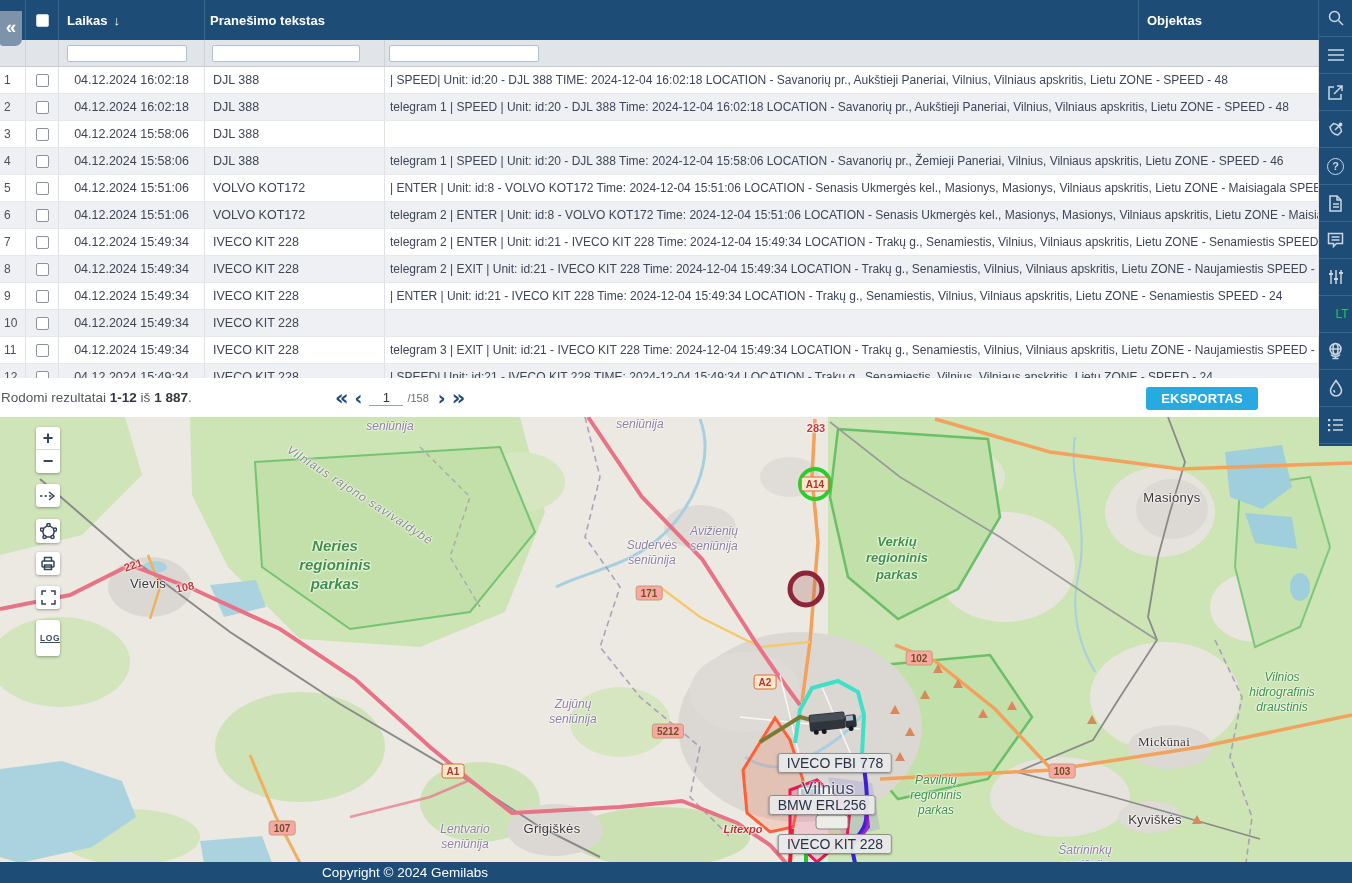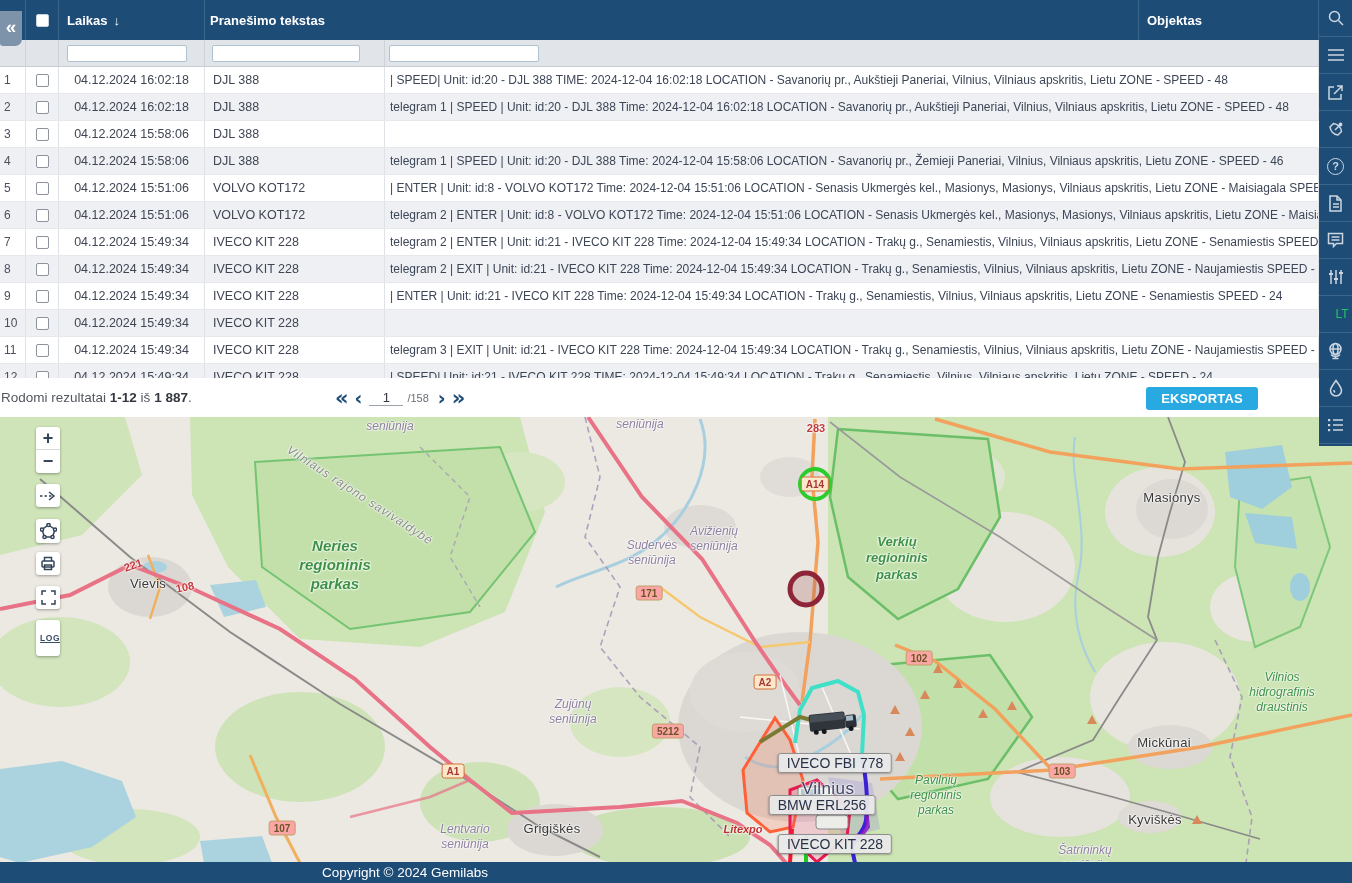--- a/index.html
+++ b/index.html
@@ -247,21 +247,21 @@
       <svg width="15" height="15" viewBox="0 0 15 15">
         <path d="M1 5 V1 h4 M10 1 h4 v4 M14 10 v4 h-4 M5 14 H1 v-4"></path>
       </svg>
     </button>
     <button class="mapctl btn-log">LOG</button>
 
     <div id="map-overlays">
         <div class="mlabel town" style="left: 148px; top: 166px;">Vievis</div>
         <div class="mlabel town" style="left: 552px; top: 411px;">Grigiškės</div>
         <div class="mlabel town" style="left: 1172px; top: 80px;">Masionys</div>
-        <div class="mlabel town" style="left: 1164px; top: 325px;">Mickūnai</div>
+        <div class="mlabel town" style="left: 1164px; top: 325px; font-family: Liberation Serif, serif;">Mickūnai</div>
         <div class="mlabel town" style="left: 1155px; top: 402px;">Kyviškės</div>
         <div class="mlabel town-lg" style="left: 828px; top: 372px;">Vilnius</div>
         <div class="mlabel park park-lg" style="left: 335px; top: 148px;">Neries
 regioninis
 parkas</div>
         <div class="mlabel park" style="left: 897px; top: 141px;">Verkių
 regioninis
 parkas</div>
         <div class="mlabel park park-sm" style="left: 936px; top: 378px;">Pavilnių
 regioninis

